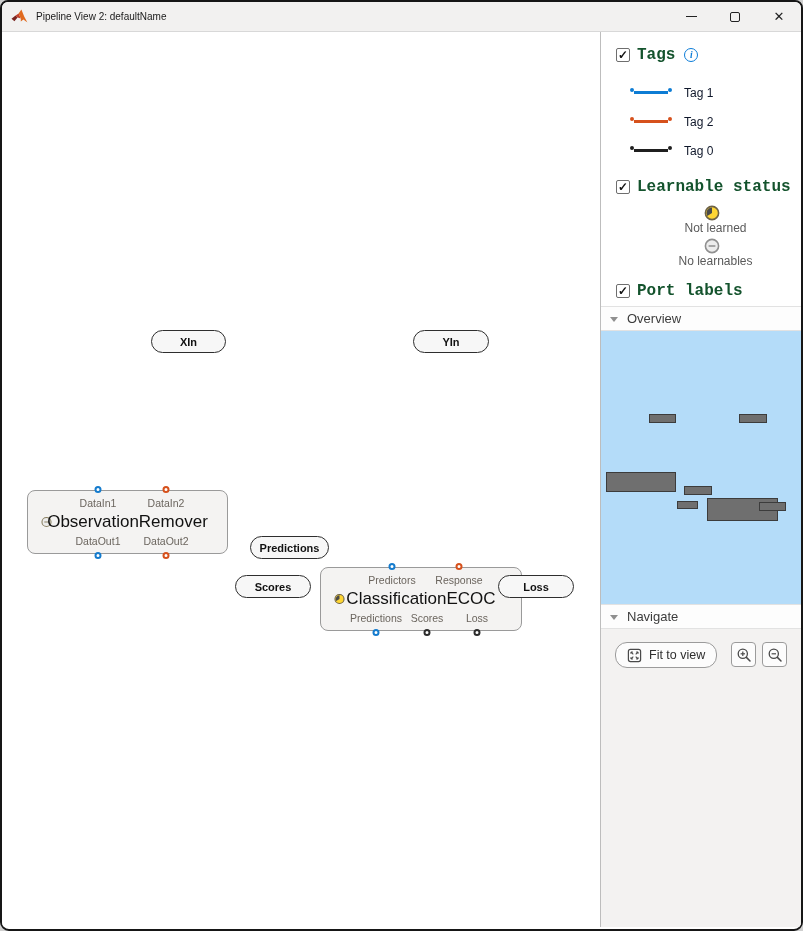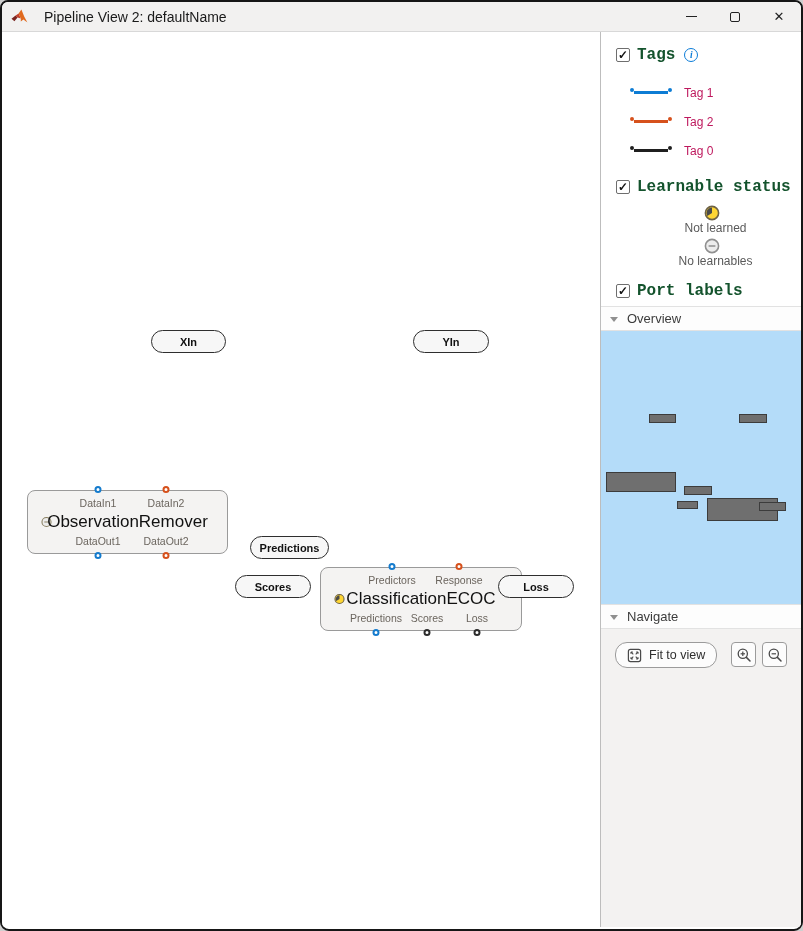--- a/index.html
+++ b/index.html
@@ -11,21 +11,21 @@
     background:#fff; border:2px solid #161616;
     border-radius:8px 8px 9px 9px; overflow:hidden;
   }
 
   
   .titlebar {
     height:30px; background:#f2f1f0; display:flex; align-items:center;
     border-bottom:1px solid #d8d8d8;
   }
   .app-icon { width:17px; height:15px; margin-left:9px; }
-  .title-text { font-size:14px; color:#1a1a1a; margin-left:16px; }
+  .title-text { font-size:10px; color:#1a1a1a; margin-left:8px; }
   .tb-spacer { flex:1; }
   .tb-btn {
     width:44px; height:30px; display:flex; align-items:center; justify-content:center;
     color:#222; cursor:default;
   }
   .glyph-min { width:11px; height:1px; background:#222; display:inline-block; }
   .glyph-max { width:10px; height:10px; border:1.2px solid #222; border-radius:2px; display:inline-block; }
   .glyph-close { font-size:13px; line-height:1; }
 
   
@@ -97,21 +97,21 @@
   .tag-swatch { position:relative; width:42px; height:9px; }
   .tag-swatch .line { position:absolute; left:4px; right:4px; top:3px; height:2.6px; }
   .tag-swatch .dot {
     position:absolute; width:4px; height:4px; border-radius:50%; background:#fff;
     border:2.4px solid #000; top:0;
   }
   .tag-swatch .dot.l { left:0; } .tag-swatch .dot.r { right:0; }
   .t-blue .line { background:#0d7cd4; } .t-blue .dot { border-color:#0d7cd4; }
   .t-orange .line { background:#d6511c; } .t-orange .dot { border-color:#d6511c; }
   .t-black .line { background:#1f1f1f; } .t-black .dot { border-color:#1f1f1f; }
-  .tag-label { font-size:12px; color:#be185d; margin-left:12px; }
+  .tag-label { font-size:12px; color:#0f172a; margin-left:12px; }
   .learn-row { display:flex; align-items:center; height:33px; margin-left:14px;flex-direction:column; }
   .learn-label { font-size:12px; color:#5a5a5a; margin-left:8px; }
 
   .minimap { position:relative; height:273px; background:#b4dcf9; }
   .mini-node { position:absolute; background:#6f6f6f; border:1px solid #3c3c3c; }
 
   .nav-body { flex:1; background:#f3f2f1; padding:13px 14px 0 14px; display:flex; align-items:flex-start; }
   .btn-fit {
     height:26px; display:flex; align-items:center; gap:7px; padding:0 11px;
     background:#fcfcfc; border:1px solid #9b9b9b; border-radius:12px;

